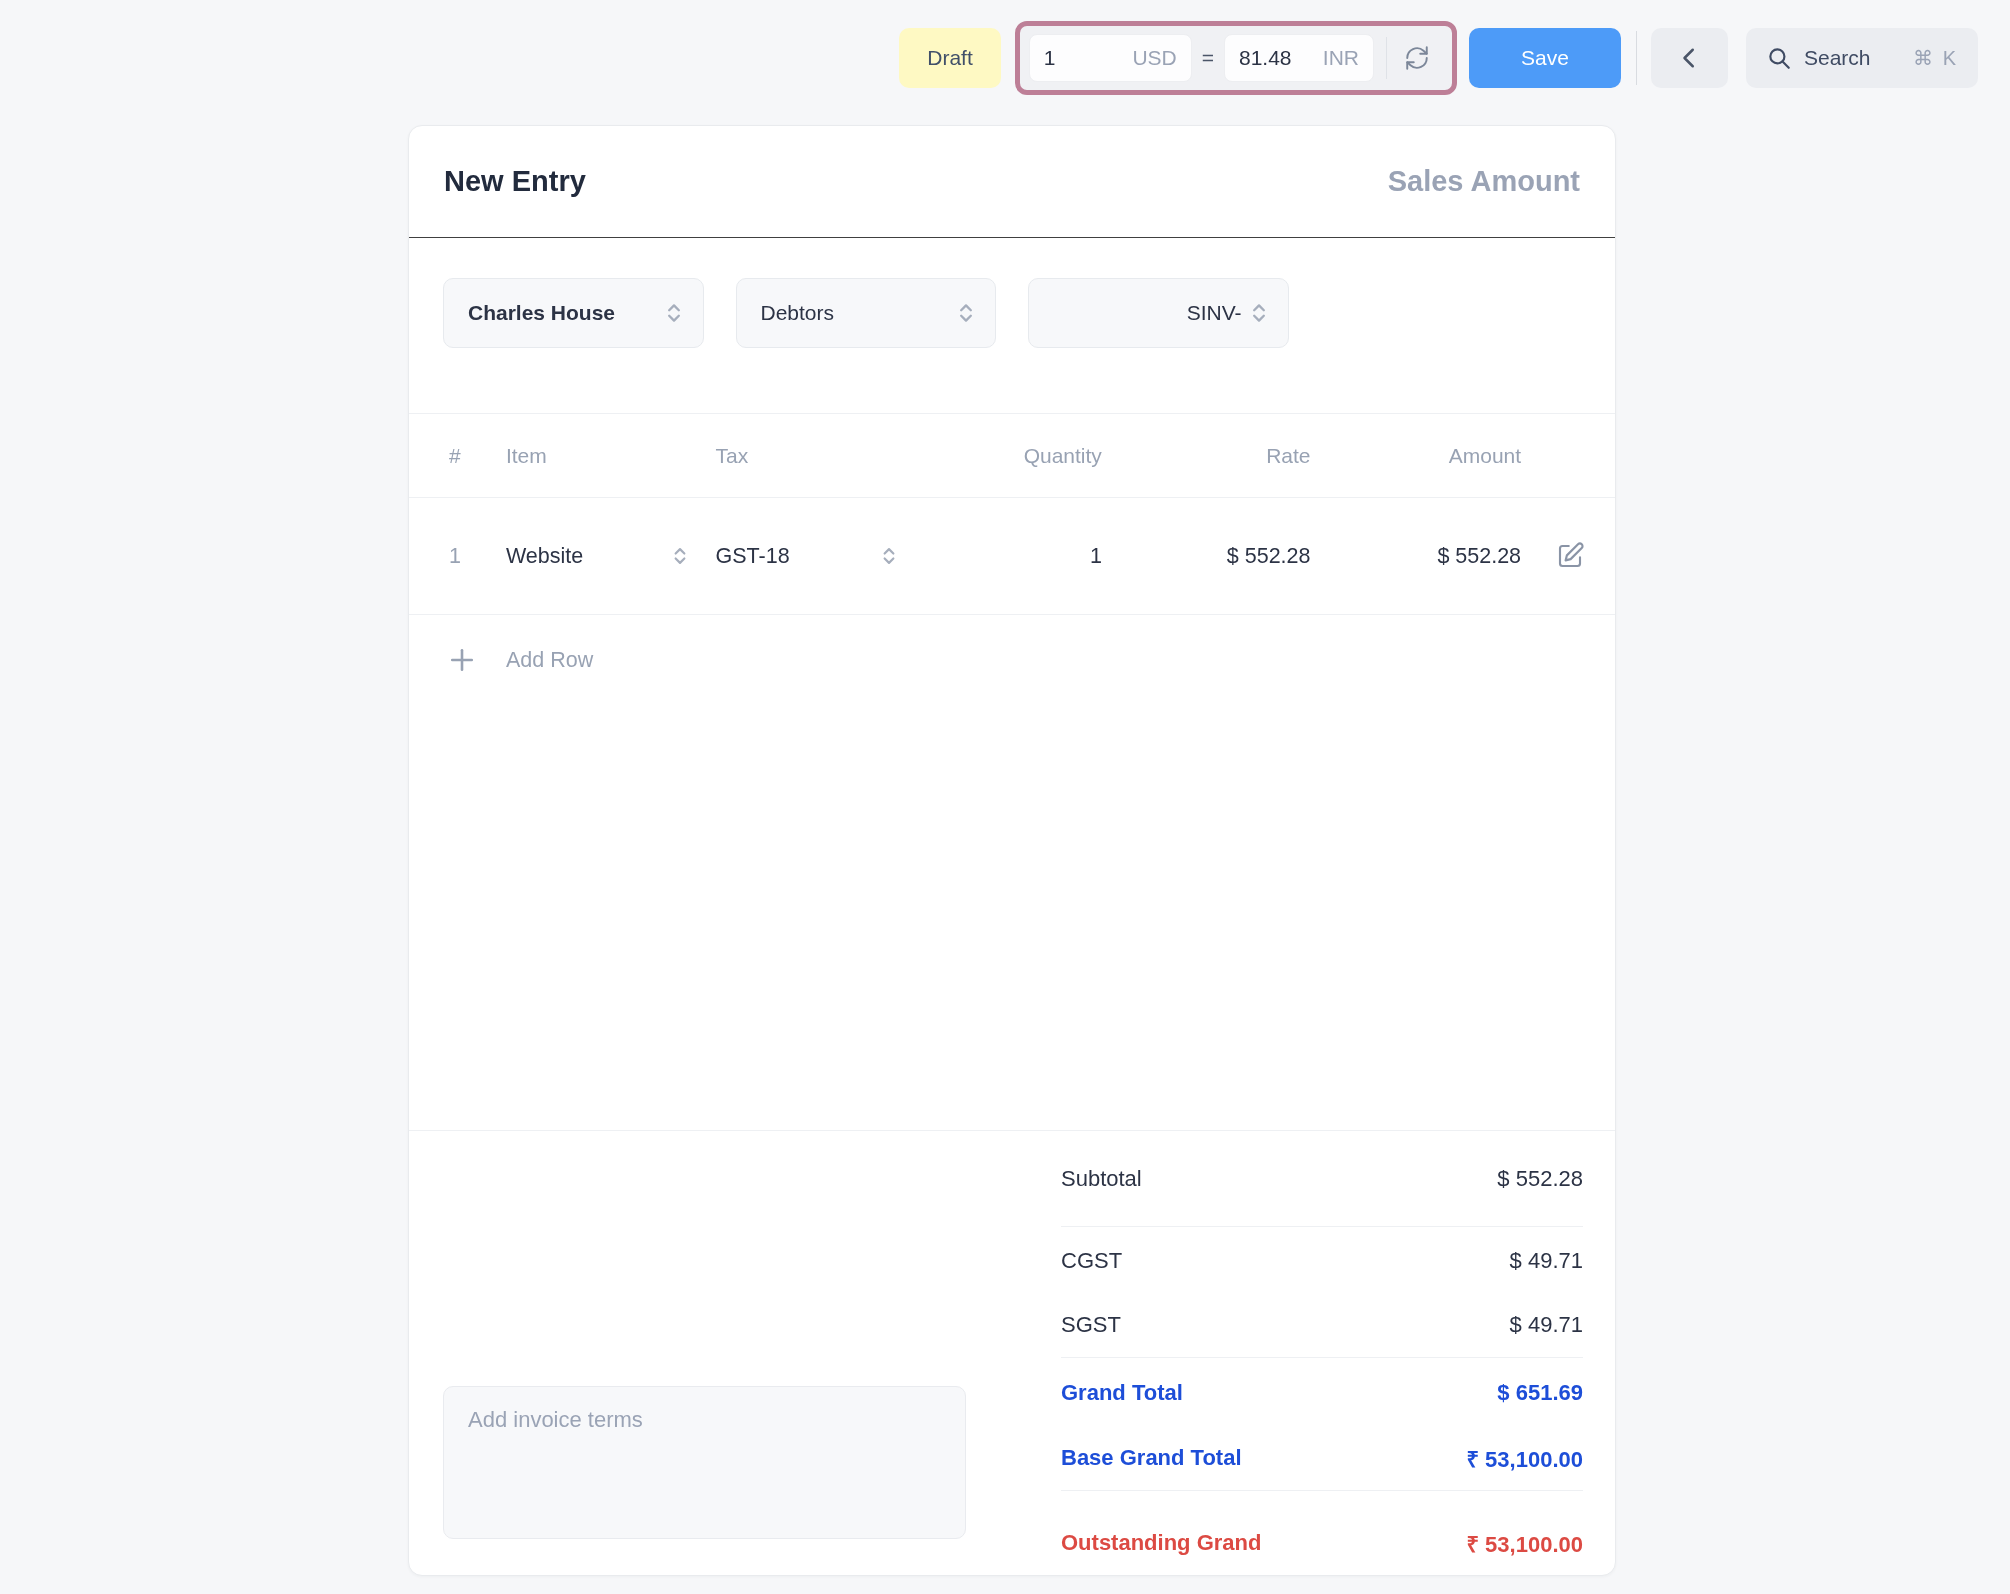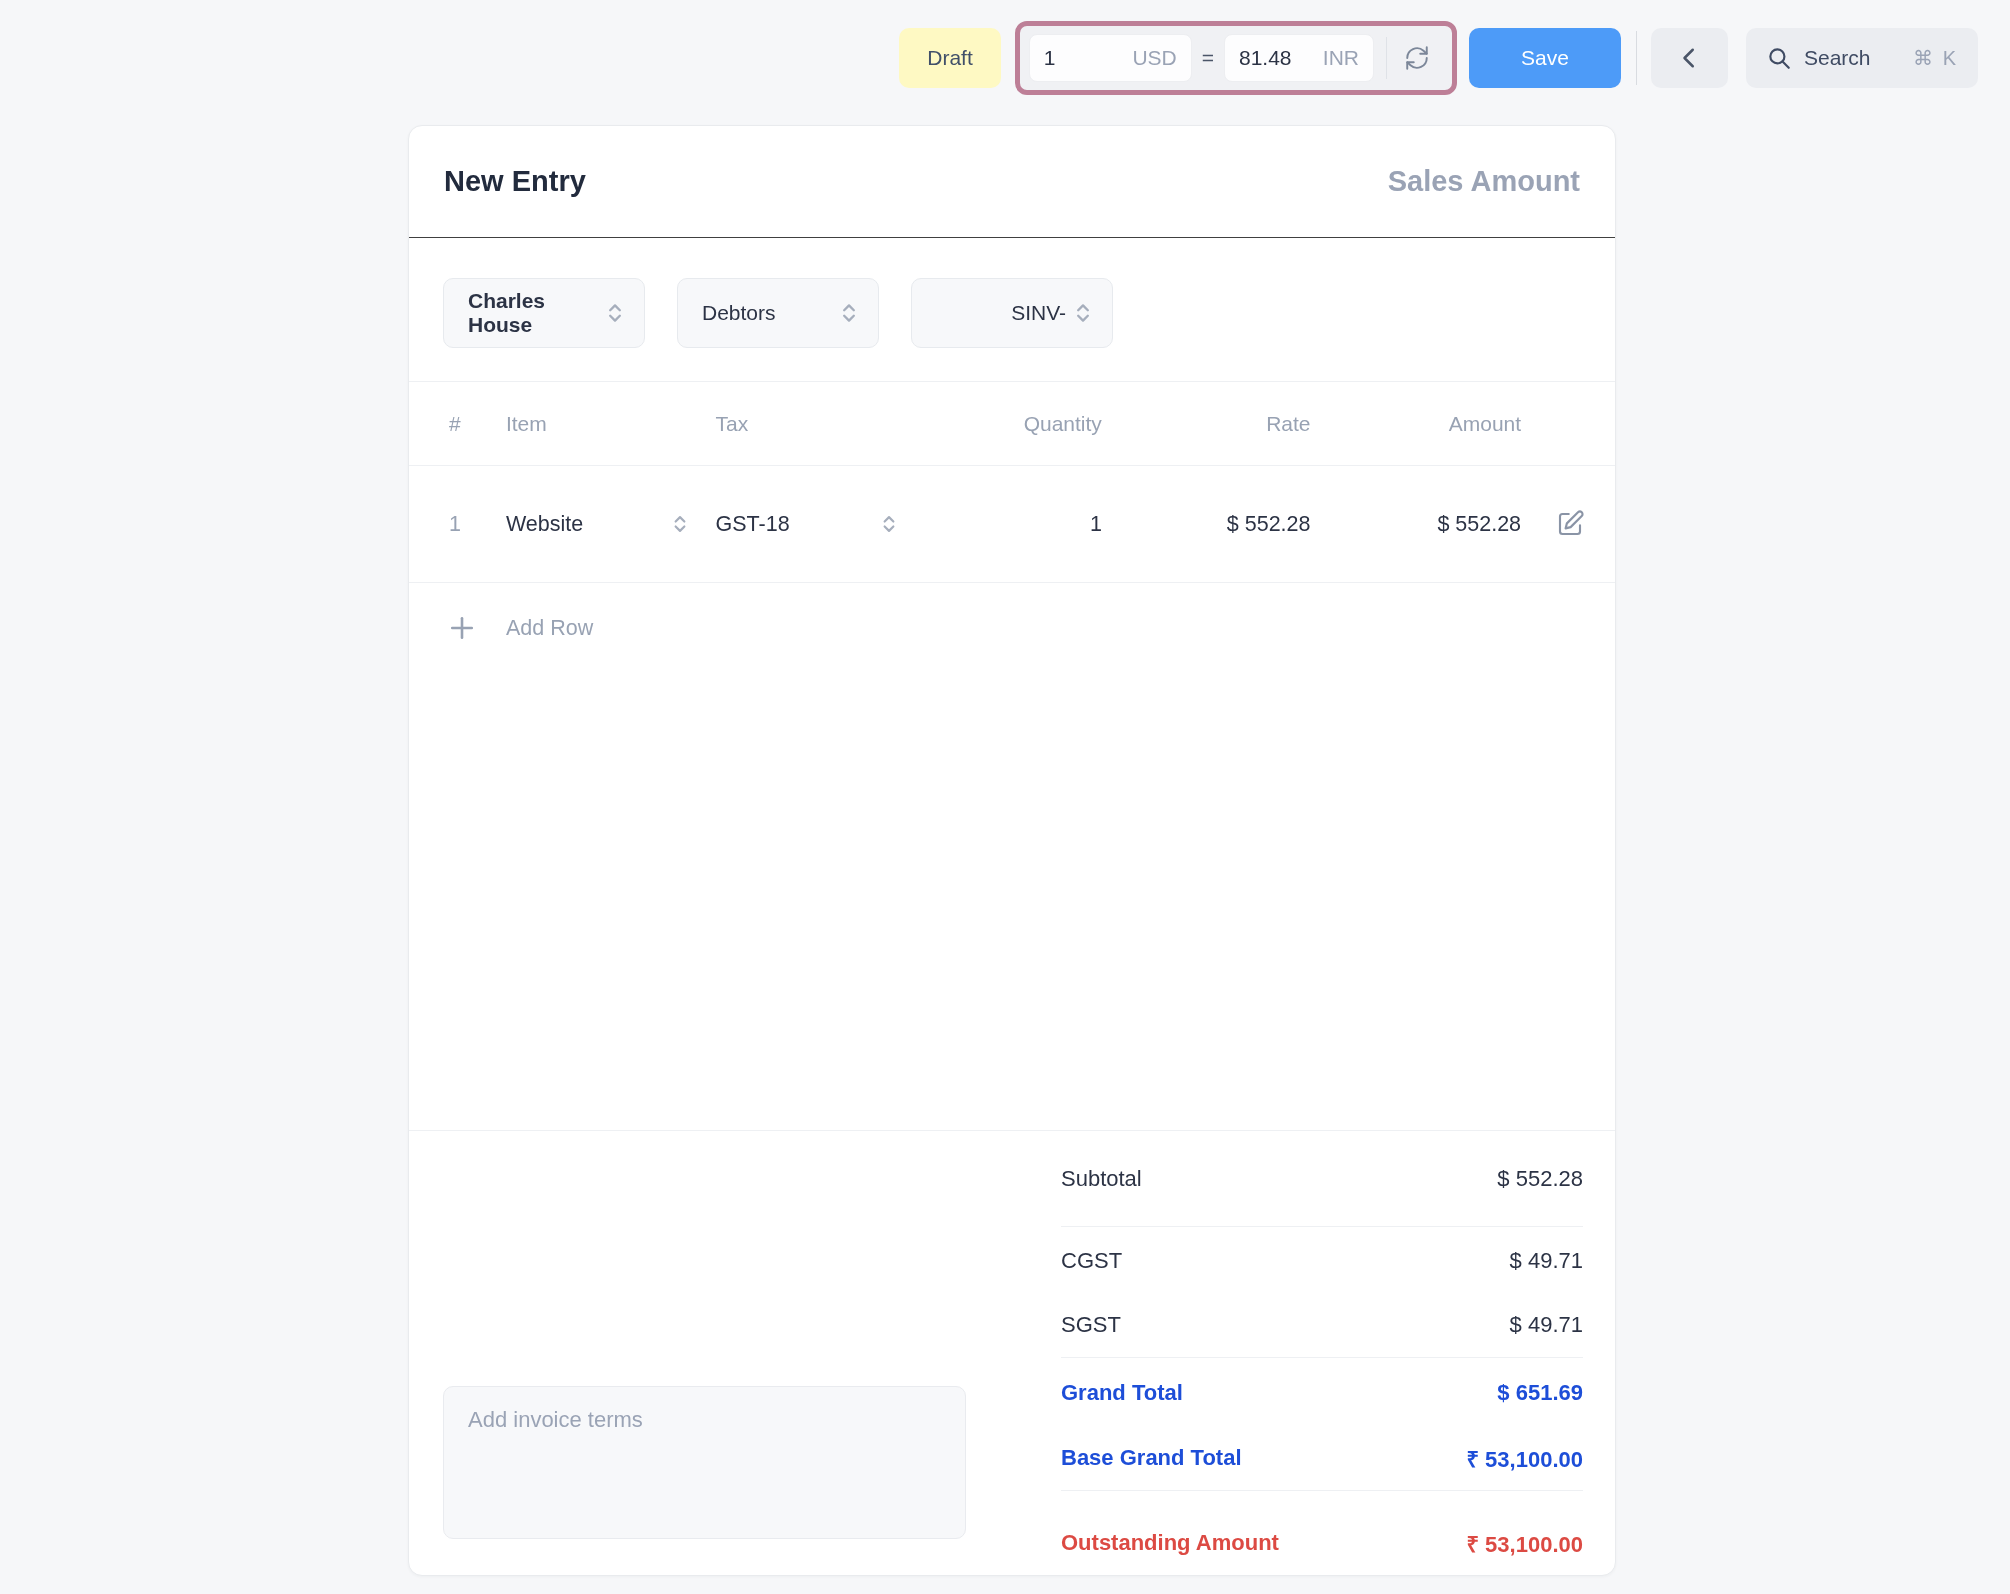--- a/index.html
+++ b/index.html
@@ -67,21 +67,21 @@
   .card-header {
     height:112px; flex:0 0 112px; padding:0 35px;
     display:flex; align-items:center; justify-content:space-between;
     border-bottom:1px solid #404040;
   }
   .card-title { font-size:29px; font-weight:bold; color:#222b3d; }
   .card-doctype { font-size:29px; font-weight:bold; color:#9aa3b5; }
   
   .form-section {
     padding:40px 34px 33px 34px;
-    display:grid; grid-template-columns:repeat(5, 1fr);
+    display:grid; grid-template-columns:repeat(4, 1fr);
     column-gap:33px; row-gap:38px;
     border-bottom:1px solid #eef0f3;
     gap:32px;
   }
   .field {
     height:70px; background:#f7f8fa; border:1px solid #e7eaee; border-radius:10px;
     display:flex; align-items:center; padding:0 18px 0 24px;
     font-size:21px; color:#2c3345; cursor:pointer;
   }
   .field .f-text { flex:1; }
@@ -303,19 +303,19 @@
       <div class="t-row gt">
         <span class="green">Grand Total</span>
         <span class="green">$ 651.69</span>
       </div>
       <div class="t-row bgt">
         <span class="green">Base Grand Total</span>
         <span class="green">₹ 53,100.00</span>
       </div>
       <div class="t-group-sep"></div>
       <div class="t-row outstanding">
-        <span class="red">Outstanding Amount</span>
+        <span class="red">Outstanding Grand</span>
         <span class="red">₹ 53,100.00</span>
       </div>
     </div>
   </div>
 
 </div>
 
 </body></html>

